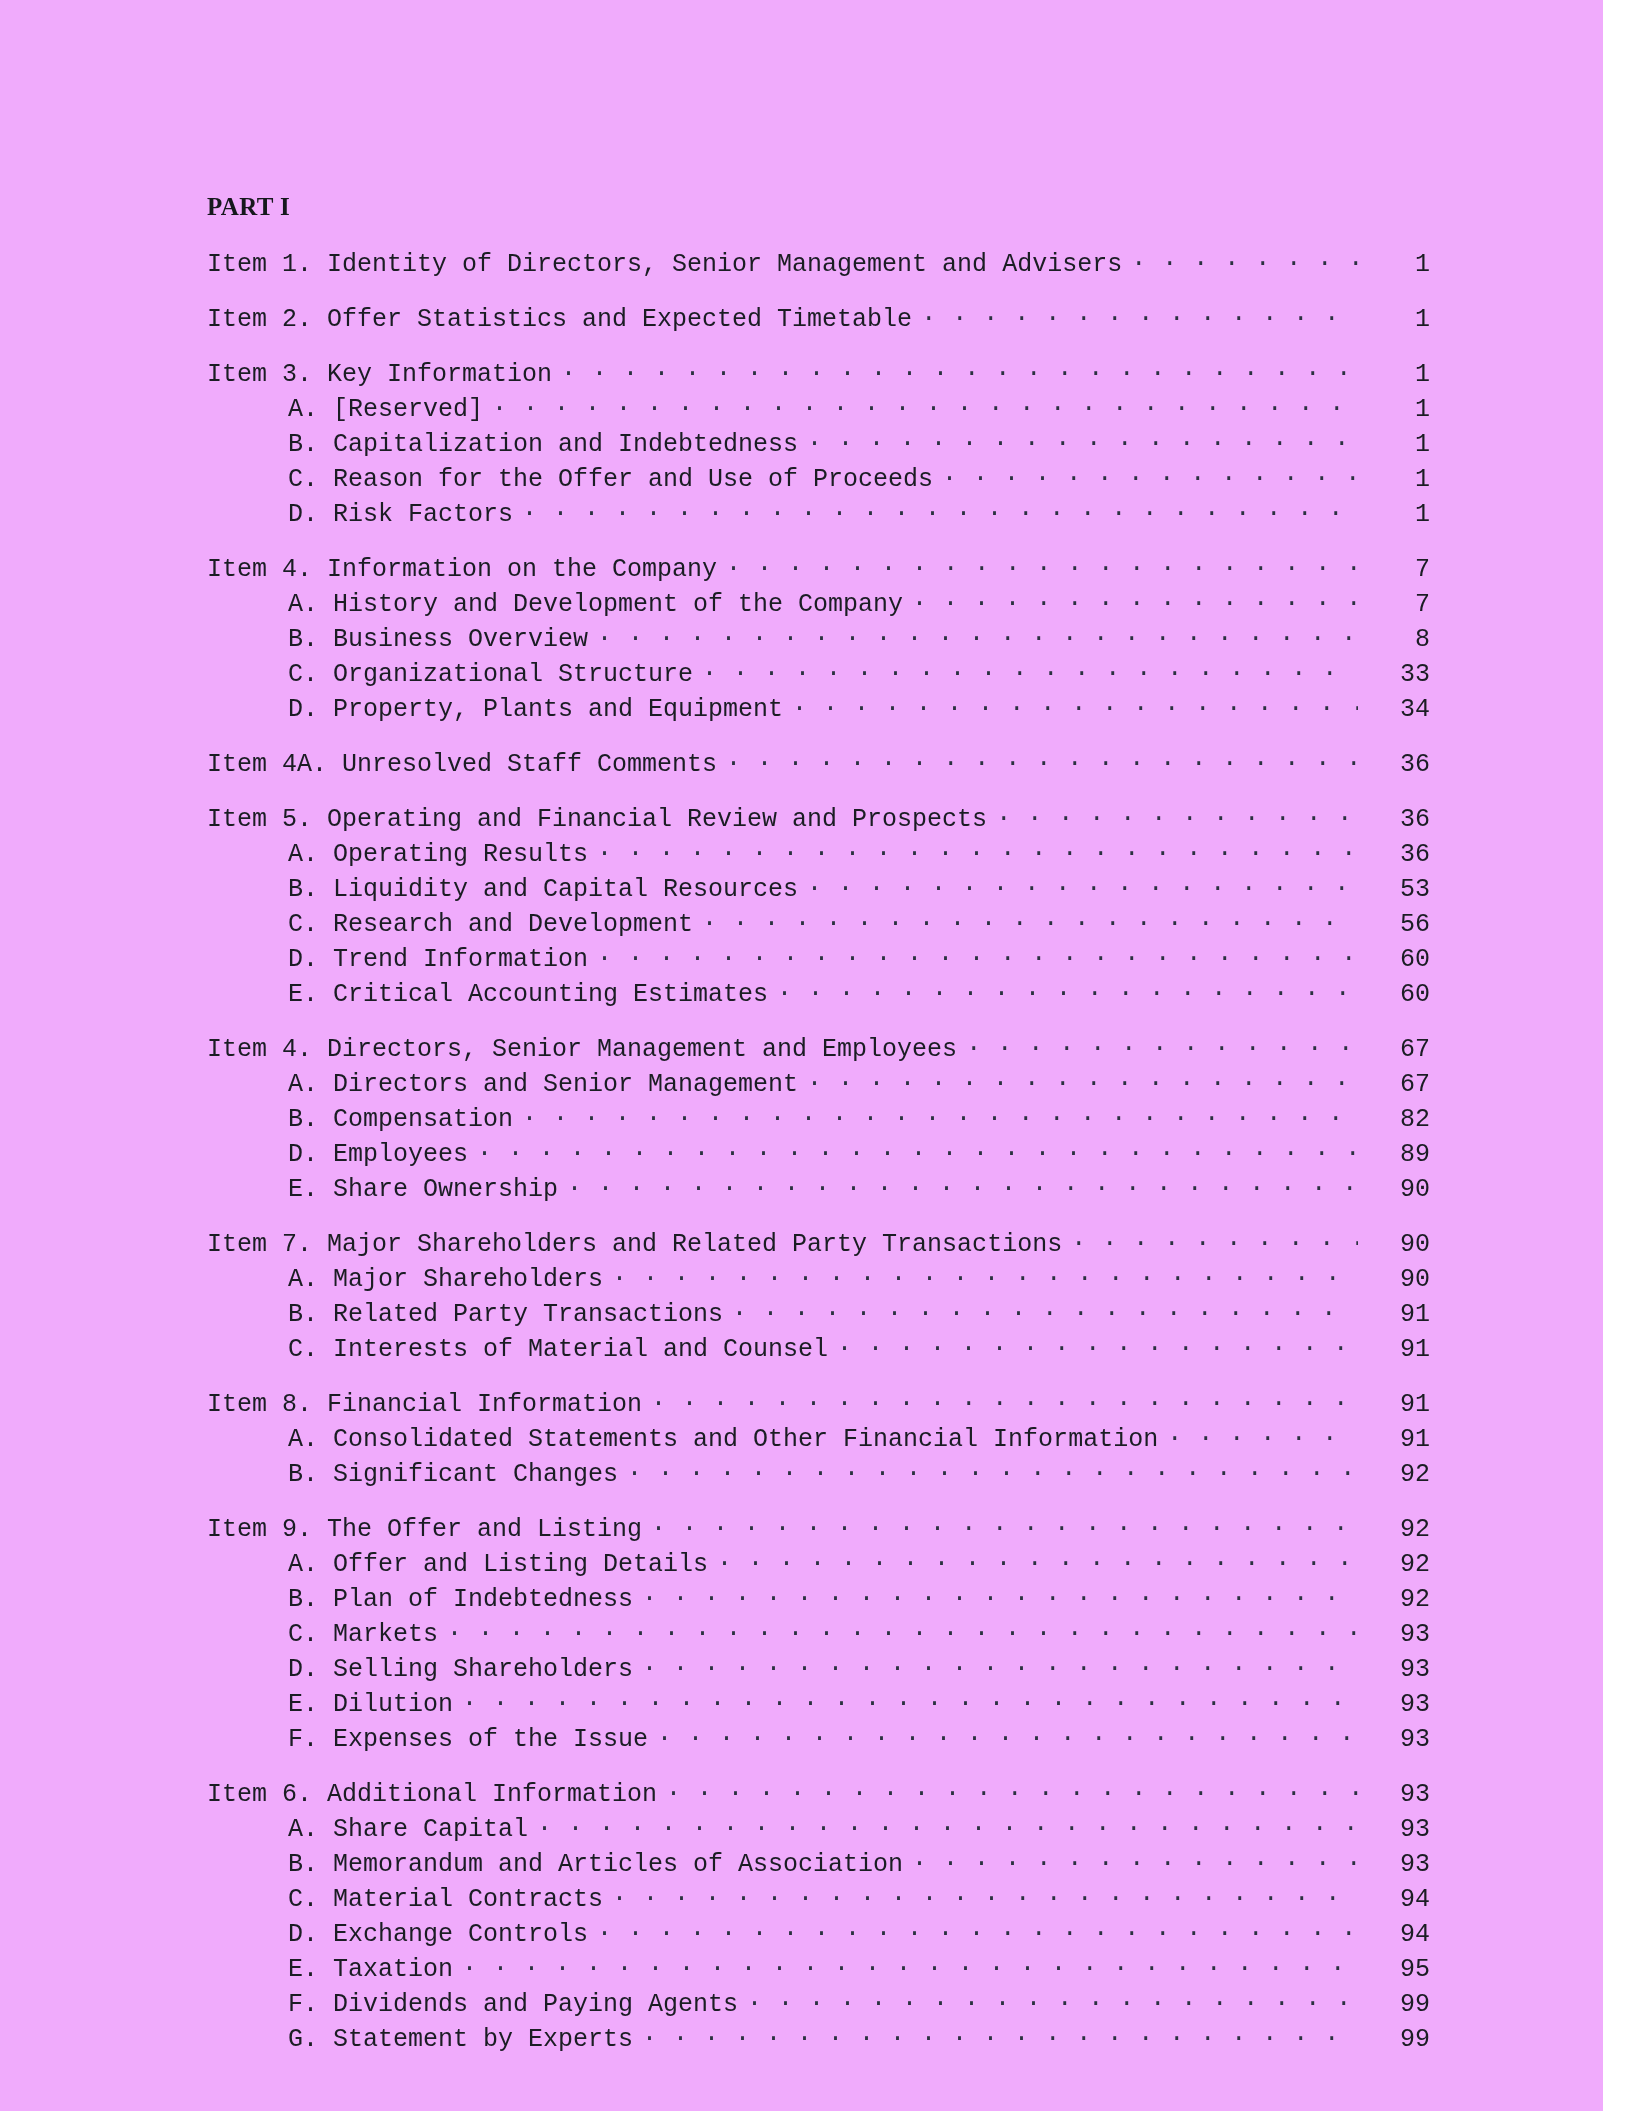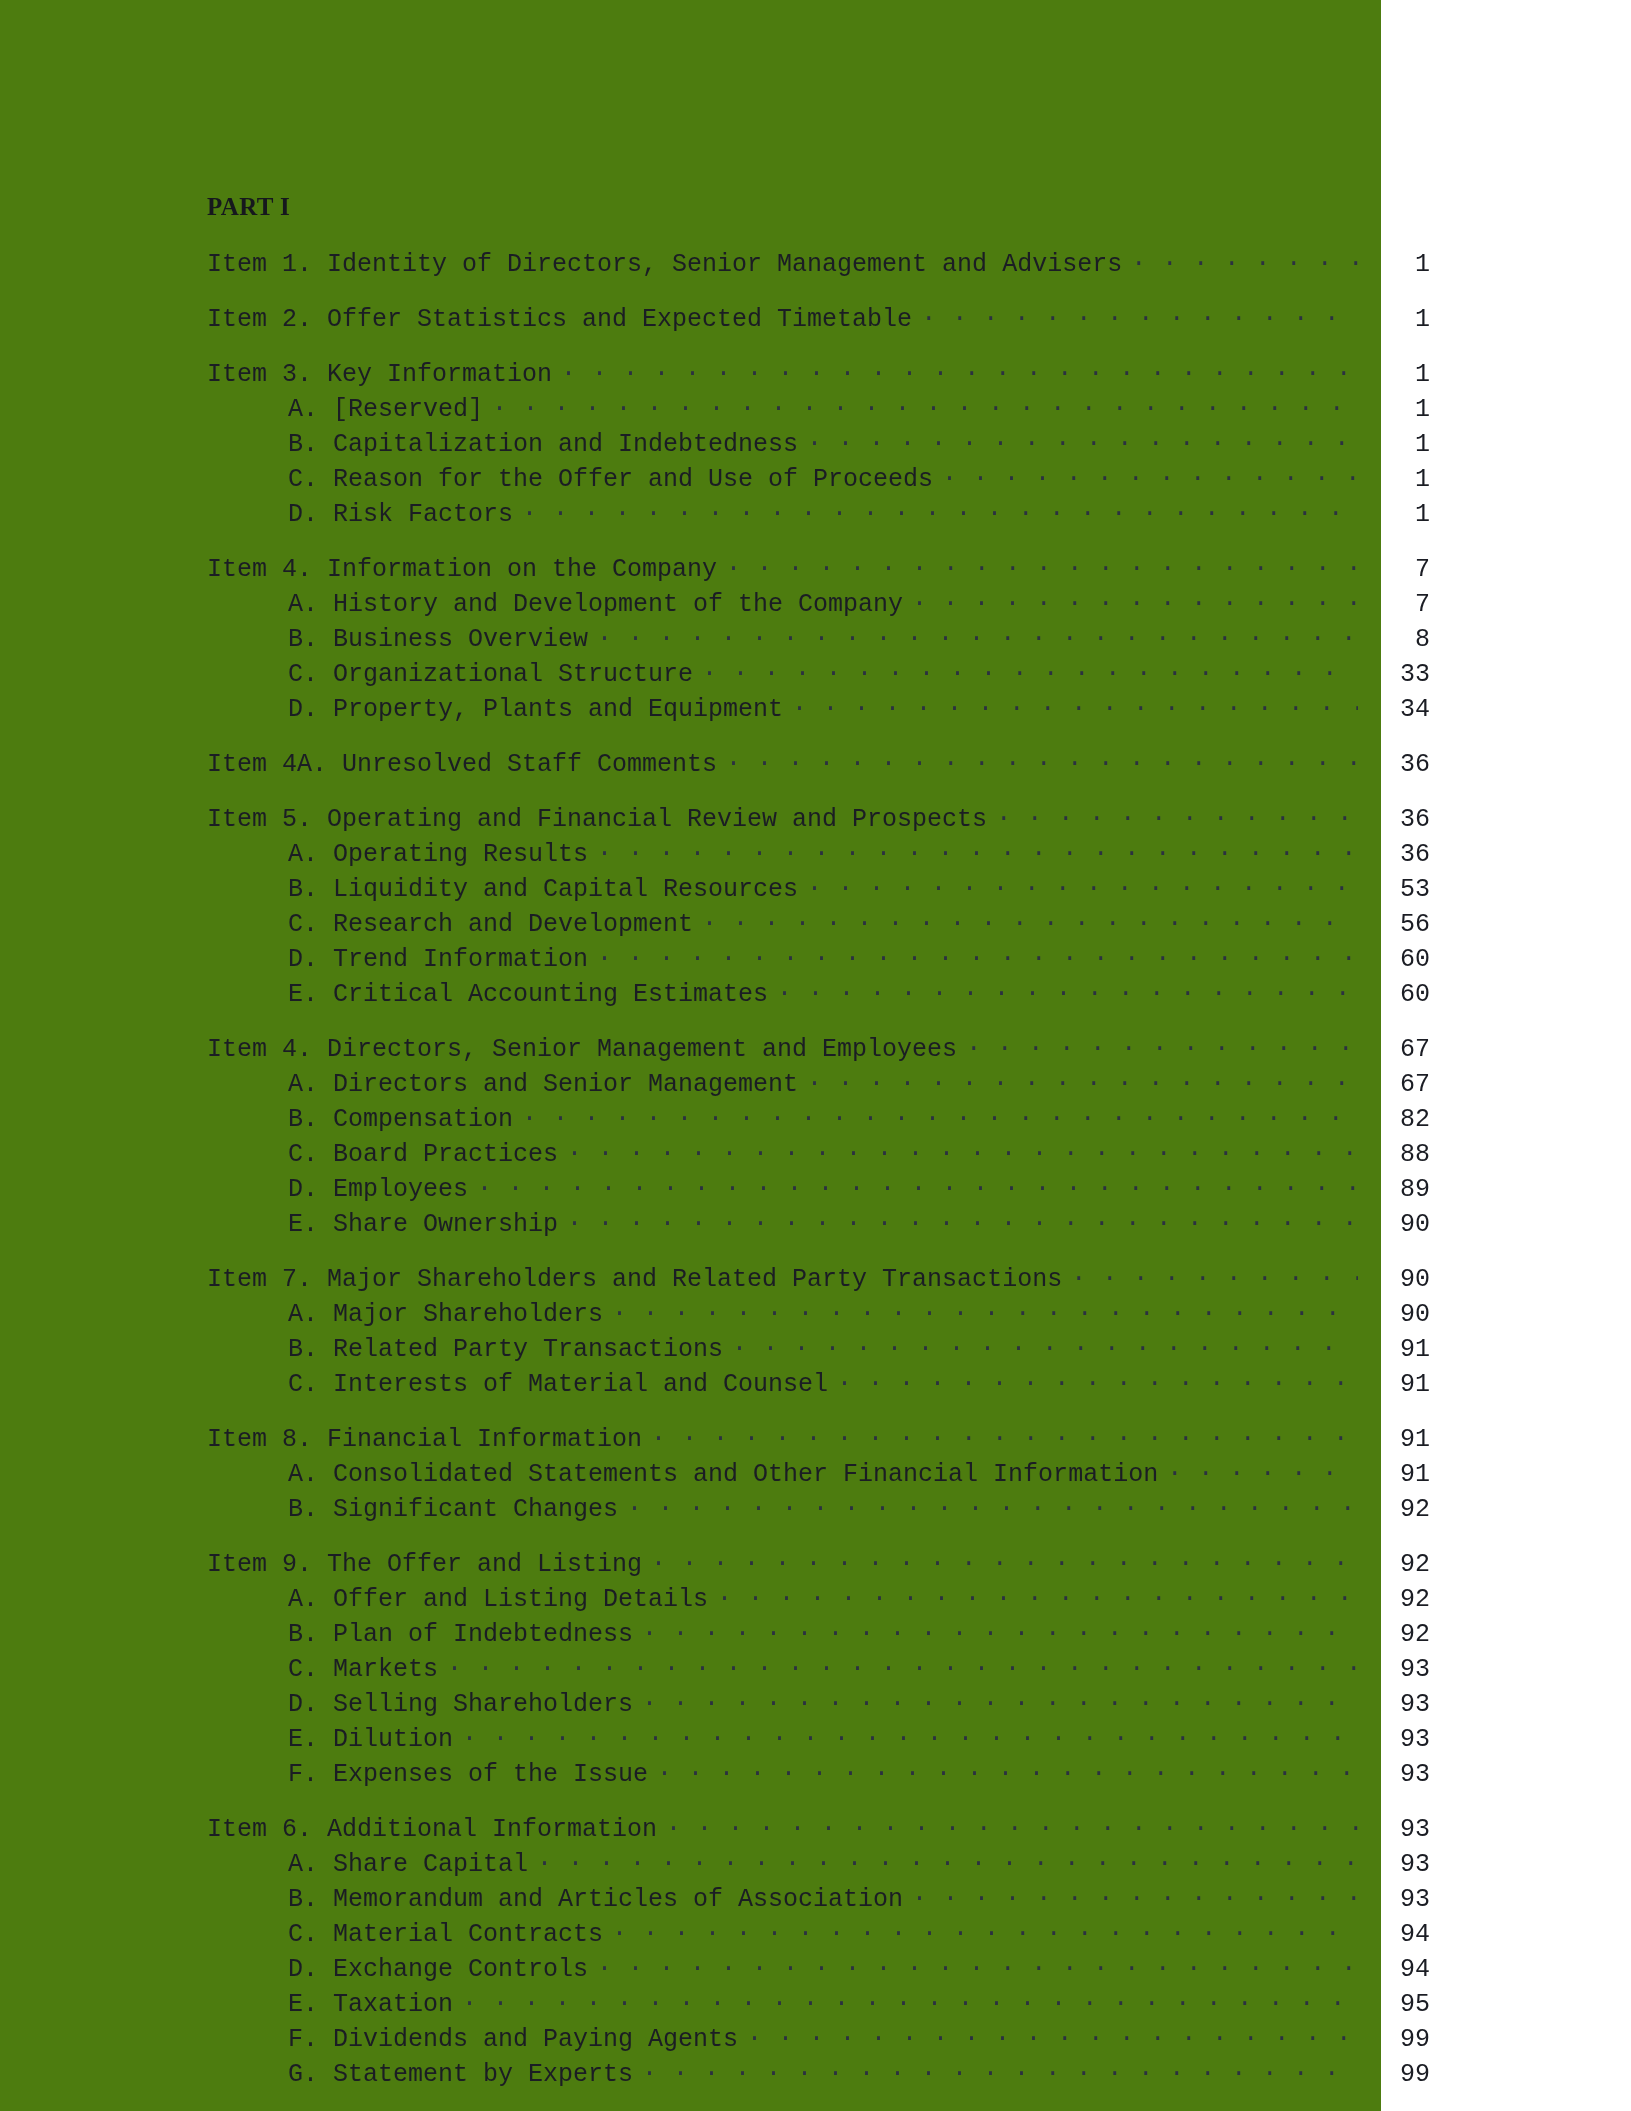--- a/index.html
+++ b/index.html
@@ -10,23 +10,23 @@
   body {
     width: 1631px;
     height: 2111px;
     font-family: "Liberation Serif", "DejaVu Serif", serif;
     color: #16181d;
     -webkit-font-smoothing: antialiased;
   }
 
   #page {
     position: relative;
-    width: 1381px;
+    width: 1603px;
     height: 2111px;
-    background: #4d7c0f;
+    background: #f0abfc;
     box-sizing: border-box;
     padding: 192px 201px 0 207px;
   }
 
   #toc {
     width: 1223px;
   }
 
   .part-heading {
     font-size: 25px;
@@ -217,25 +217,20 @@
           <span class="label">A. Directors and Senior Management</span>
           <span class="leader"></span>
           <span class="pageno">67</span>
         </div>
         <div class="row level-2">
           <span class="label">B. Compensation</span>
           <span class="leader"></span>
           <span class="pageno">82</span>
         </div>
         <div class="row level-2">
-          <span class="label">C. Board Practices</span>
-          <span class="leader"></span>
-          <span class="pageno">88</span>
-        </div>
-        <div class="row level-2">
           <span class="label">D. Employees</span>
           <span class="leader"></span>
           <span class="pageno">89</span>
         </div>
         <div class="row level-2">
           <span class="label">E. Share Ownership</span>
           <span class="leader"></span>
           <span class="pageno">90</span>
         </div>
       </div>

